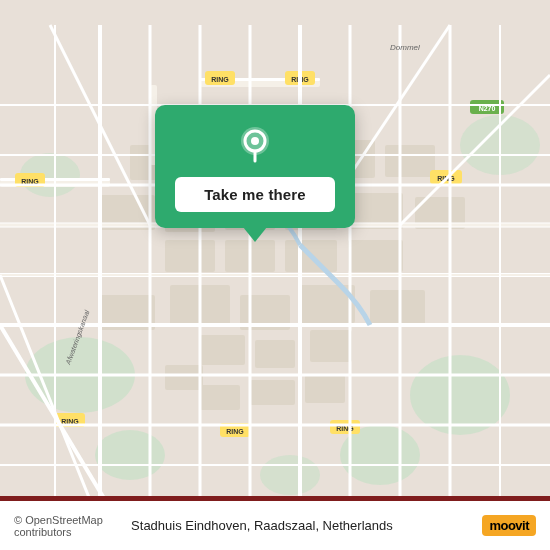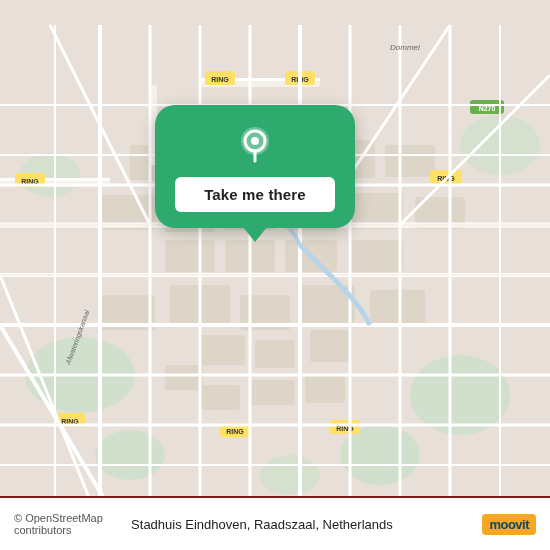--- a/index.html
+++ b/index.html
@@ -27,21 +27,21 @@
       width: 100%; height: 100%;
     }
 
     
     .popup-card {
       position: absolute;
       top: 105px;
       left: 155px;
       width: 200px;
       background-color: #2eaa6e;
-      border-radius: 20px;
+      border-radius: 10px;
       display: flex;
       flex-direction: column;
       align-items: center;
       padding: 18px 20px 16px 20px;
       box-shadow: 0 4px 16px rgba(0,0,0,0.25);
       z-index: 10;
     }
 
     .popup-pin {
       width: 44px;
@@ -68,21 +68,21 @@
       position: absolute;
       bottom: 0;
       left: 0;
       right: 0;
       background: white;
       height: 54px;
       display: flex;
       align-items: center;
       padding: 0 14px;
       z-index: 20;
-      border-top: 2px solid #7f1d1d;
+      border-top: 5px solid #7f1d1d;
     }
 
     .copyright {
       font-size: 11px;
       color: #555;
       flex: 1;
     }
 
     .bottom-title {
       font-size: 13px;
@@ -93,21 +93,21 @@
     }
 
     .moovit-logo {
       display: flex;
       align-items: center;
       gap: 4px;
     }
 
     .moovit-logo-box {
       background: #f5a623;
-      color: #0c4a6e;
+      color: #000000;
       font-weight: 900;
       font-size: 13px;
       padding: 3px 7px;
       border-radius: 4px;
       letter-spacing: -0.5px;
     }
 
     
     .popup-triangle {
       position: absolute;

